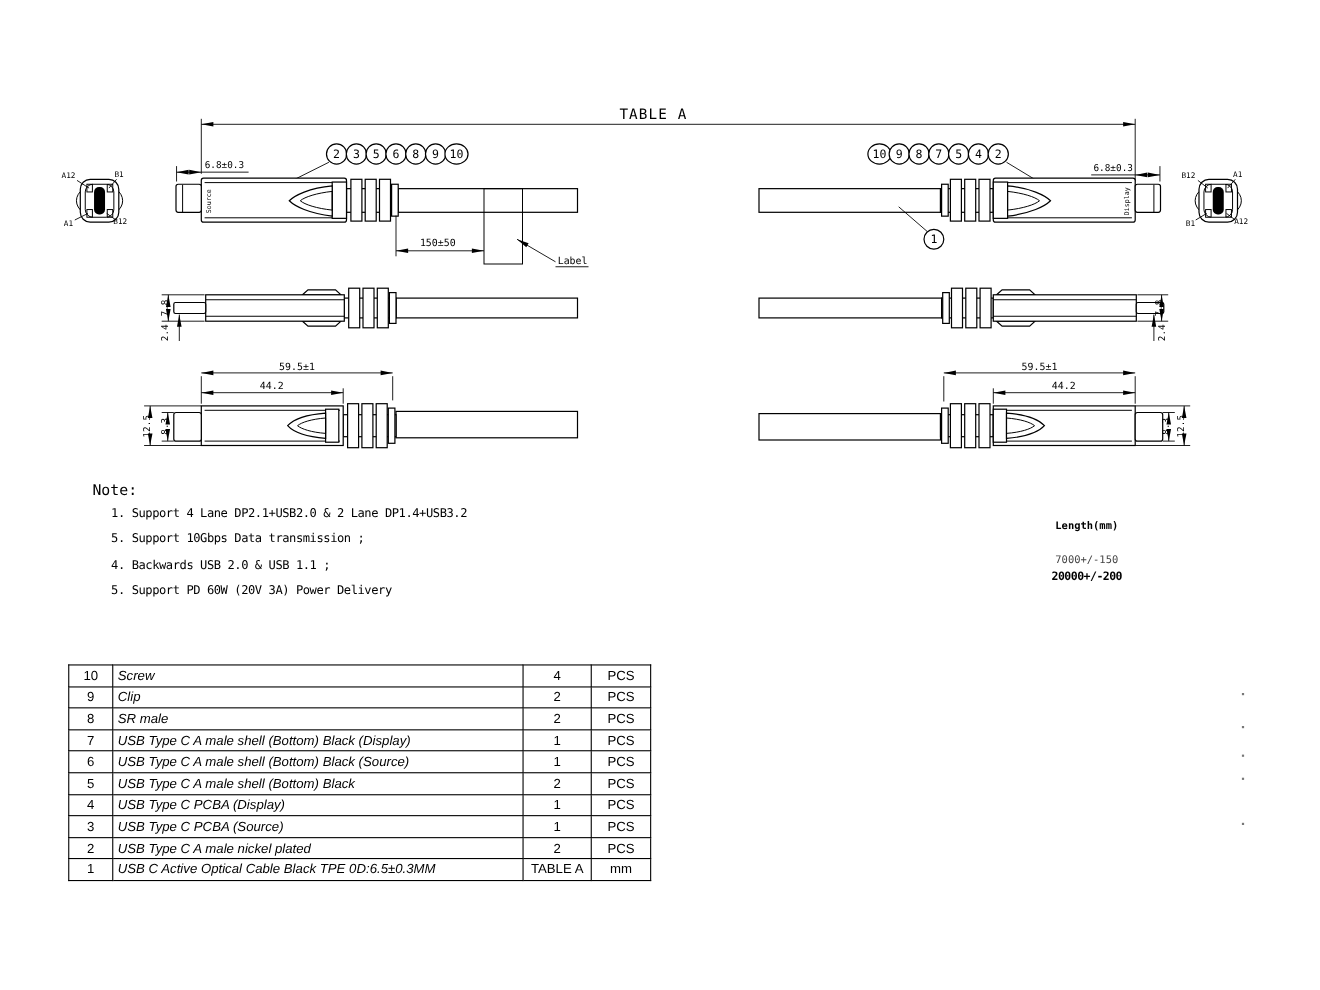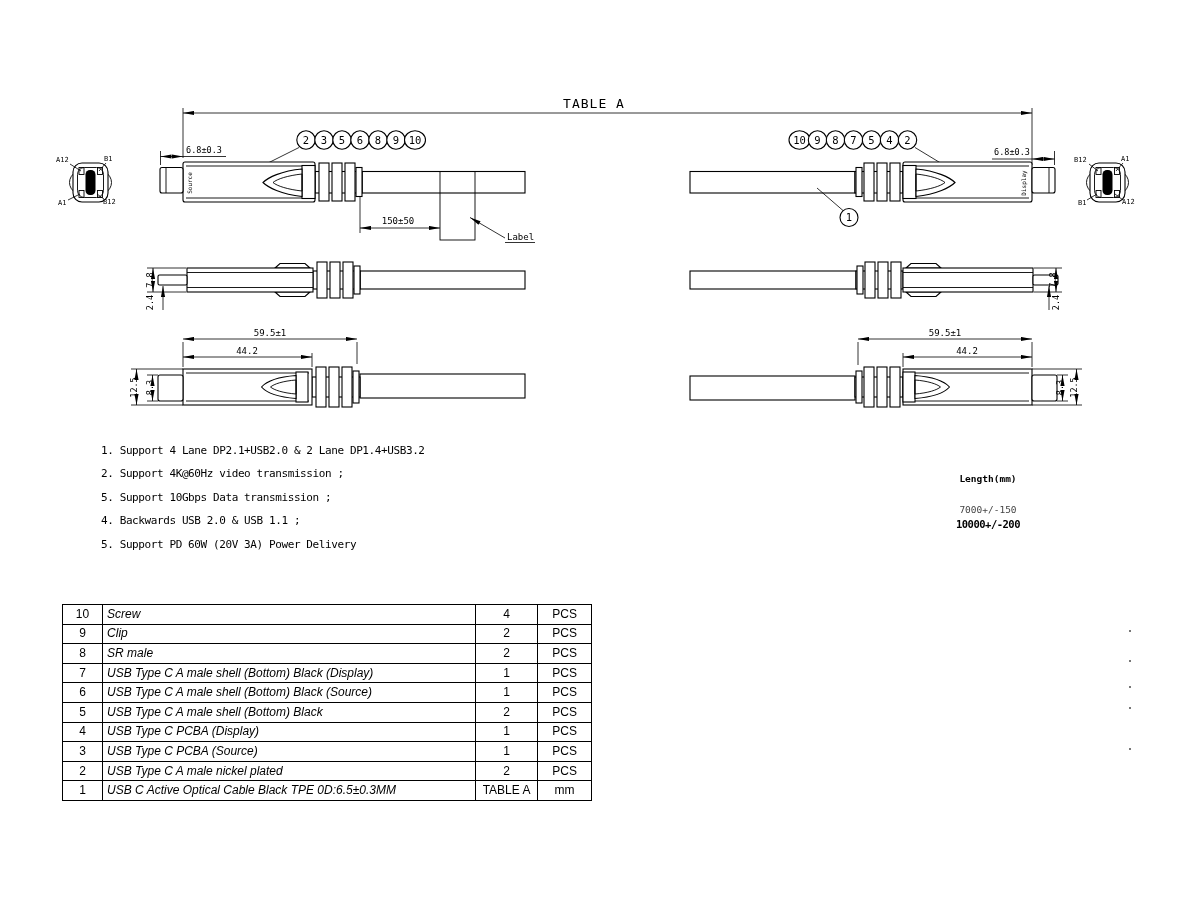--- a/index.html
+++ b/index.html
@@ -300,32 +300,32 @@
     <line class="dim" x1="1032" y1="369" x2="1082" y2="369"></line>
     <line class="dim" x1="1032" y1="405" x2="1082" y2="405"></line>
     <line class="dim" x1="1076.5" y1="369" x2="1076.5" y2="378" marker-start="url(#arr)"></line>
     <line class="dim" x1="1076.5" y1="397" x2="1076.5" y2="405" marker-end="url(#arr)"></line>
     <text class="dts" transform="translate(1076.5,387.5) rotate(-90)" text-anchor="middle">12.5</text>
   </g>
 </svg>
 
   
   <div class="notes">
+    <div class="nt">Note:</div>
     <div class="ni">1. Support 4 Lane DP2.1+USB2.0 &amp; 2 Lane DP1.4+USB3.2</div>
-    <div class="ni">2. Support 4K@60Hz video transmission ;</div>
     <div class="ni">5. Support 10Gbps Data transmission ;</div>
     <div class="ni">4. Backwards USB 2.0 &amp; USB 1.1 ;</div>
     <div class="ni">5. Support PD 60W (20V 3A) Power Delivery</div>
   </div>
 
   
   <div class="lenblk">
     <div class="lt">Length(mm)</div>
     <div class="lv1">7000+/-150</div>
-    <div class="lv2">10000+/-200</div>
+    <div class="lv2">20000+/-200</div>
   </div>
 
   
   <table class="parts">
     <tbody>
       <tr>
         <td class="cno">10</td>
         <td class="cdesc">Screw</td>
         <td class="cqty">4</td>
         <td class="cunit">PCS</td>

